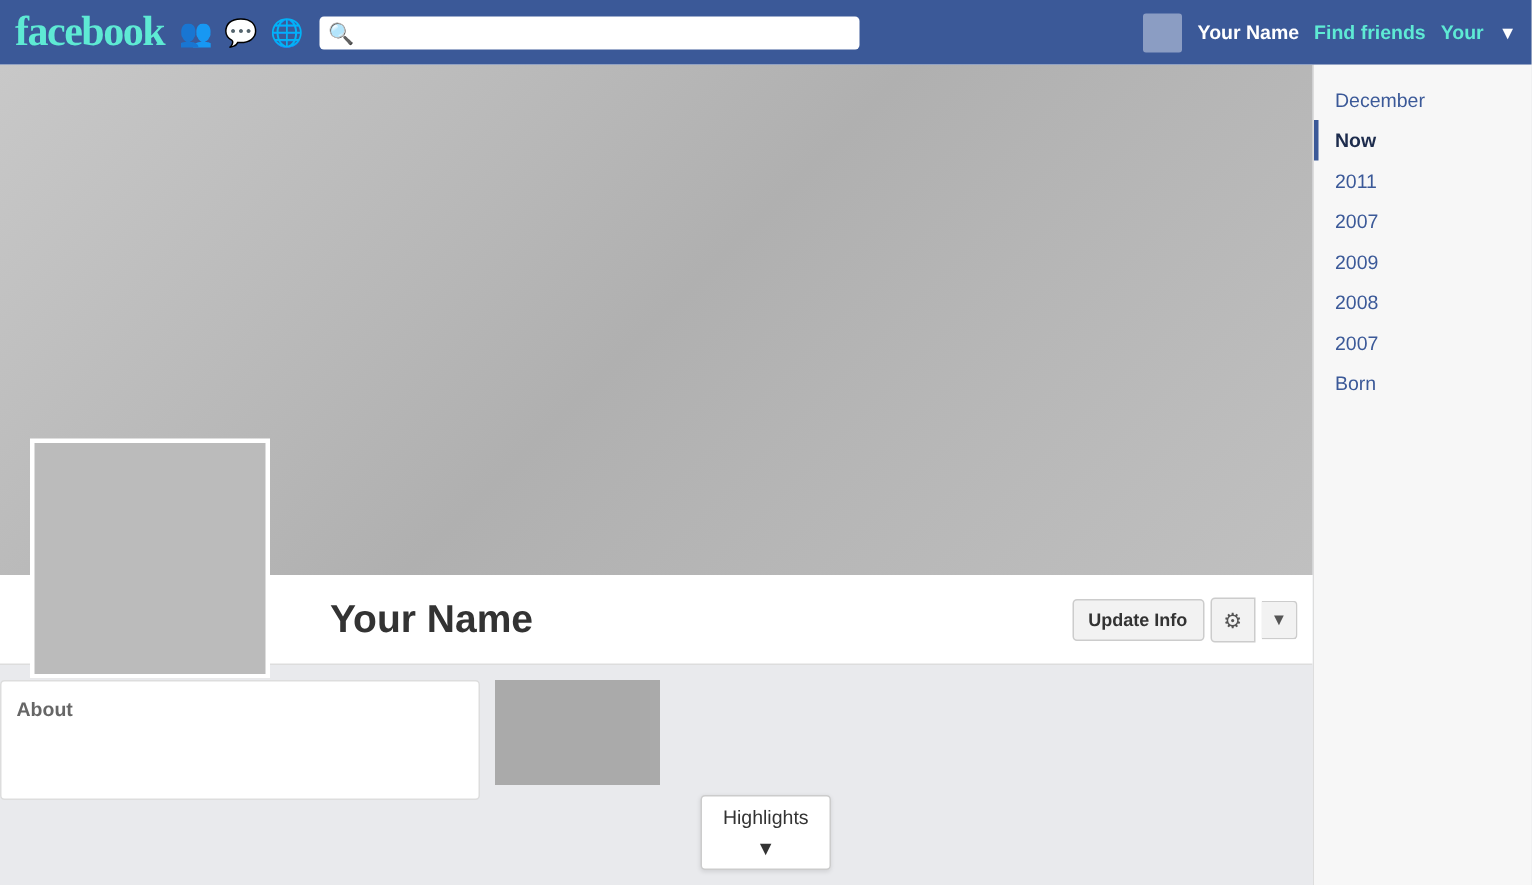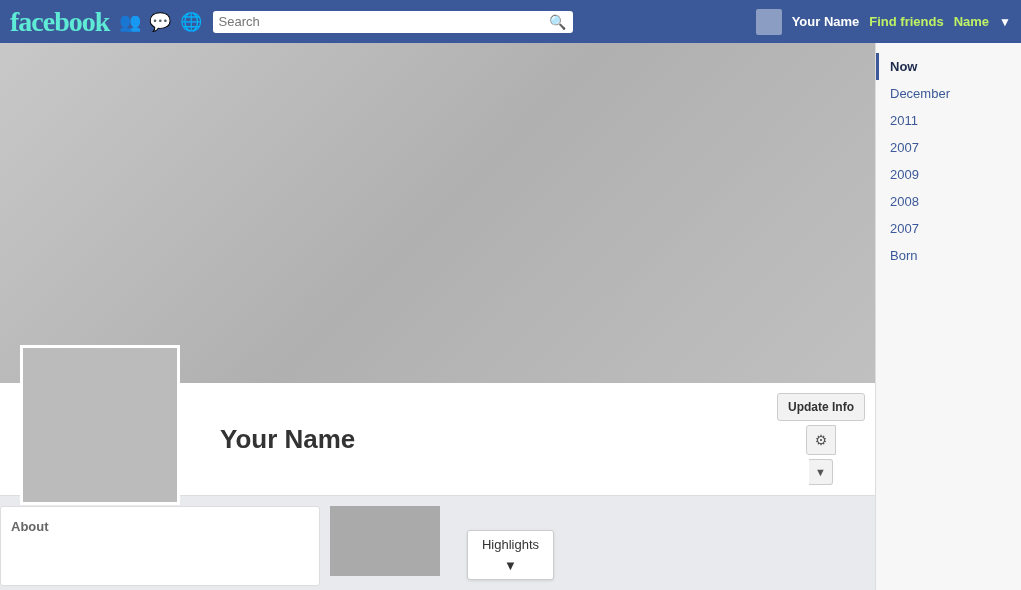--- a/index.html
+++ b/index.html
@@ -70,21 +70,21 @@
       background: #8b9dc3;
       border-radius: 2px;
     }
     .nav-name {
       color: white;
       font-size: 13px;
       font-weight: bold;
       cursor: pointer;
     }
     .nav-link {
-      color: #bef264;
+      color: #5eead4;
       font-size: 13px;
       font-weight: bold;
       cursor: pointer;
       text-decoration: none;
     }
     .nav-dropdown {
       color: white;
       cursor: pointer;
       font-size: 12px;
     }
@@ -136,21 +136,20 @@
     .profile-name {
       font-size: 26px;
       font-weight: bold;
       color: #333;
       flex: 1;
     }
     .profile-actions {
       display: flex;
       gap: 4px;
       align-items: center;
-      flex-direction: column;
     }
     .btn-update-info {
       background: #f2f2f2;
       border: 1px solid #ccc;
       border-radius: 3px;
       padding: 6px 10px;
       font-size: 12px;
       color: #333;
       cursor: pointer;
       font-weight: bold;
@@ -276,29 +275,28 @@
 <nav class="navbar">
   <span class="fb-logo">facebook</span>
 
   <div class="nav-icons">
     <span class="nav-icon">👥</span>
     <span class="nav-icon">💬</span>
     <span class="nav-icon">🌐</span>
   </div>
 
   <div class="search-bar">
-    <input type="text" placeholder="Search" style="">
     <button class="search-icon-btn">🔍</button>
   </div>
 
   <div class="nav-right">
     <div class="nav-avatar"></div>
     <span class="nav-name">Your Name</span>
     <span class="nav-link">Find friends</span>
-    <span class="nav-link">Name</span>
+    <span class="nav-link">Your</span>
     <span class="nav-dropdown">▼</span>
   </div>
 </nav>
 
 <div class="main-container">
   <div class="profile-area">
 
     <div class="cover-photo"></div>
 
     <div class="profile-info-bar">
@@ -317,22 +315,22 @@
           <span class="about-label">About</span>
         </div>
       </div>
       <div class="right-column">
         <div class="photo-placeholder"></div>
       </div>
     </div>
   </div>
 
   <div class="timeline-sidebar">
+    <div class="timeline-item">December</div>
     <div class="timeline-item active">Now</div>
-    <div class="timeline-item">December</div>
     <div class="timeline-item">2011</div>
     <div class="timeline-item">2007</div>
     <div class="timeline-item">2009</div>
     <div class="timeline-item">2008</div>
     <div class="timeline-item">2007</div>
     <div class="timeline-item">Born</div>
   </div>
 </div>
 
 <div class="highlights-bar">

